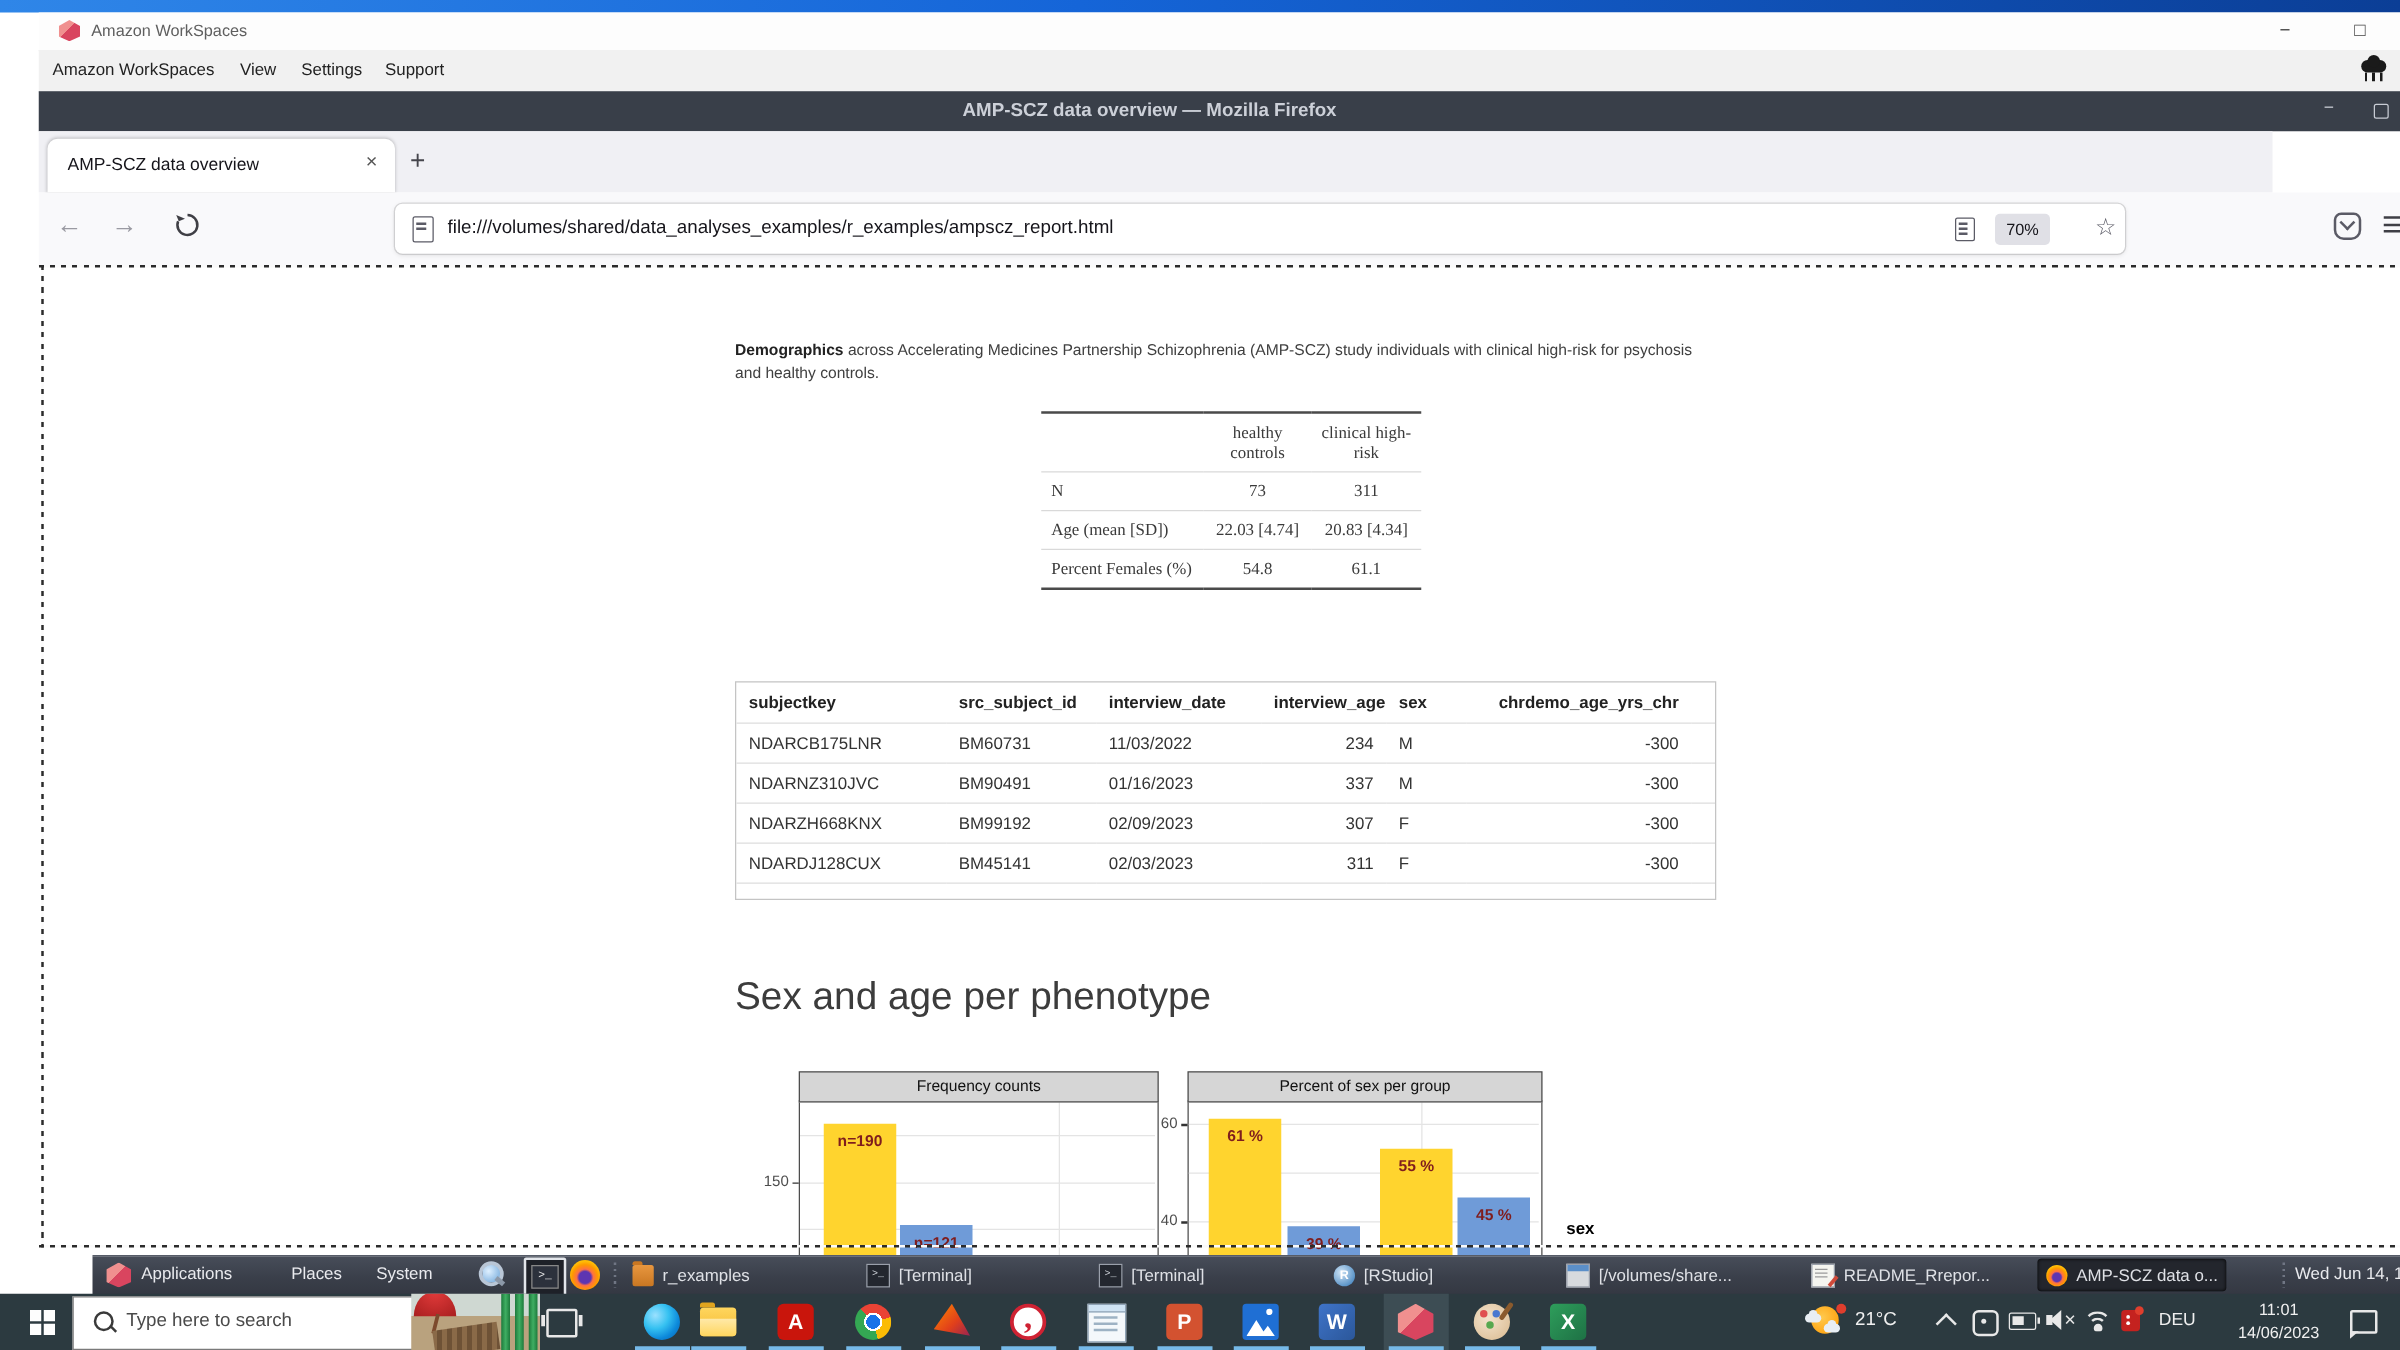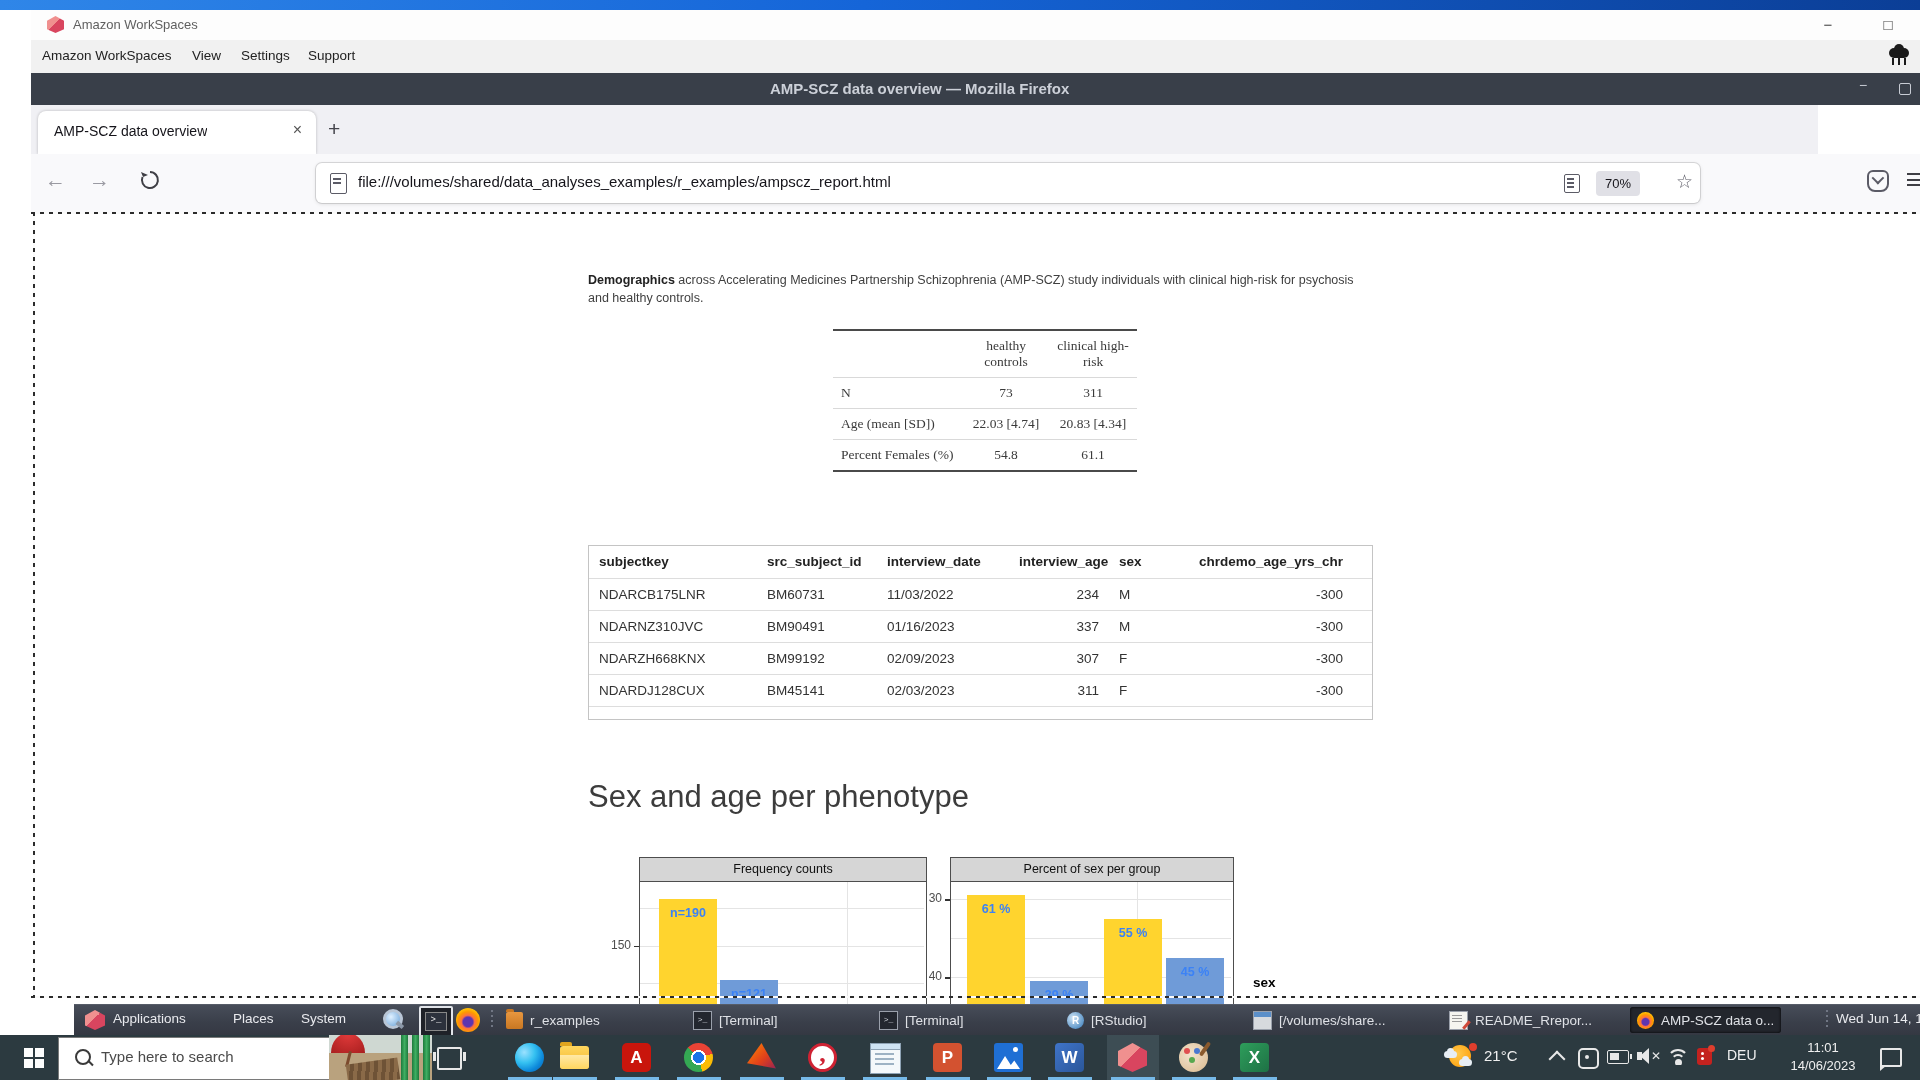--- a/index.html
+++ b/index.html
@@ -93,21 +93,21 @@
   #data-table tr{border-bottom:1px solid #ddd;height:32px;}
   #data-table .r{text-align:right;} #data-table .l{text-align:left;}
   #section-h1{position:absolute;left:557px;top:546px;font-size:31px;font-weight:400;color:#3c3c3c;}
   
   .strip{position:absolute;height:23px;background:#d6d6d6;border:1px solid #4d4d4d;z-index:2;
     text-align:center;font-size:12.5px;color:#111;line-height:23px;}
   .panel{position:absolute;background:#fff;border-left:1px solid #4d4d4d;border-right:1px solid #4d4d4d;z-index:1;}
   .hgrid{position:absolute;height:1px;background:#e4e4e4;z-index:1;}
   .vgrid{position:absolute;width:1px;background:#e4e4e4;z-index:1;}
   .bar{position:absolute;z-index:2;}
-  .bar-label{position:absolute;z-index:3;font-size:12.5px;font-weight:bold;color:#3b82f6;text-align:center;}
+  .bar-label{position:absolute;z-index:3;font-size:12.5px;font-weight:bold;color:#7f1d1d;text-align:center;}
   .ytick{position:absolute;z-index:2;font-size:12px;color:#4d4d4d;text-align:right;width:34px;}
   .ytick-dash{position:absolute;z-index:2;width:5px;height:1.5px;background:#333;}
   #legend-title{position:absolute;left:1222px;top:763px;font-size:13.5px;font-weight:bold;color:#000;z-index:2;}
 
   
   #lx-bar{left:31px;top:1004px;width:1889px;height:31px;
     background:linear-gradient(180deg,#474d59,#3a3f4a 55%,#343842);border-top:1px solid #565c68;margin-left:43px;}
   .lx-menu{position:absolute;top:6px;font-size:13.5px;color:#e9eaee;}
   #lx-cube{position:absolute;left:11px;top:5px;width:20px;height:20px;}
   #lx-mag{position:absolute;left:309px;top:4px;width:22px;height:22px;}
@@ -399,21 +399,21 @@
         <div class="hgrid" style="left: 920px; top: 765px; width: 280px;"></div>
         <div class="vgrid" style="left: 1106px; top: 668px; height: 124px;"></div>
         <div class="bar" style="left: 936px; top: 683.1px; width: 58px; height: 108.9px; background: rgb(255, 212, 46);"></div>
         <div class="bar-label" style="left: 926px; top: 690.1px; width: 78px;">61 %</div>
         <div class="bar" style="left: 999px; top: 768.9px; width: 58px; height: 23.1px; background: rgb(111, 155, 216);"></div>
         <div class="bar-label" style="left: 989px; top: 775.9px; width: 78px;">39 %</div>
         <div class="bar" style="left: 1073px; top: 706.5px; width: 58px; height: 85.5px; background: rgb(255, 212, 46);"></div>
         <div class="bar-label" style="left: 1063px; top: 713.5px; width: 78px;">55 %</div>
         <div class="bar" style="left: 1135px; top: 745.5px; width: 58px; height: 46.5px; background: rgb(111, 155, 216);"></div>
         <div class="bar-label" style="left: 1125px; top: 752.5px; width: 78px;">45 %</div>
-        <div class="ytick" style="left: 877px; top: 679px;">30</div>
+        <div class="ytick" style="left: 877px; top: 679px;">60</div>
         <div class="ytick-dash" style="left: 914px; top: 687px;"></div>
         <div class="ytick" style="left: 877px; top: 757px;">40</div>
         <div class="ytick-dash" style="left: 914px; top: 765px;"></div>
       </div>
     <div id="legend-title">sex</div>
   </div>
 
   <div class="abs" id="lx-bar">
     <div id="lx-cube">
         <div class="cube"></div>

